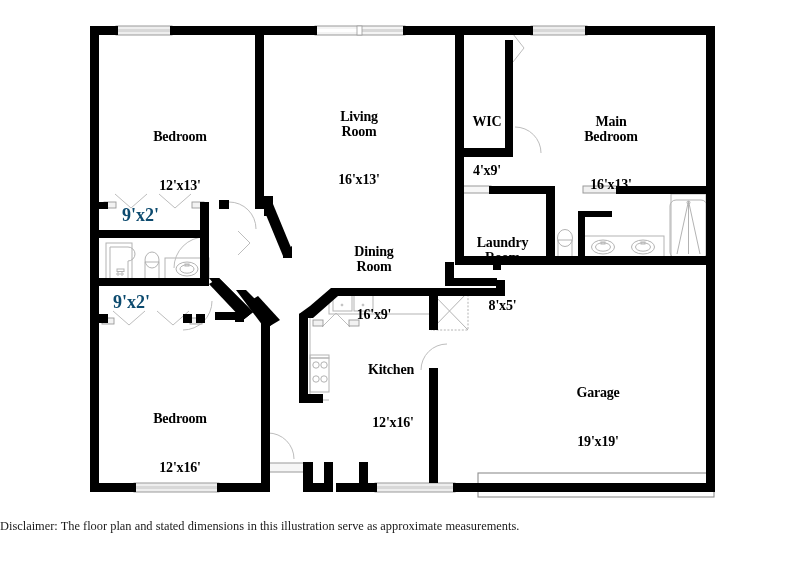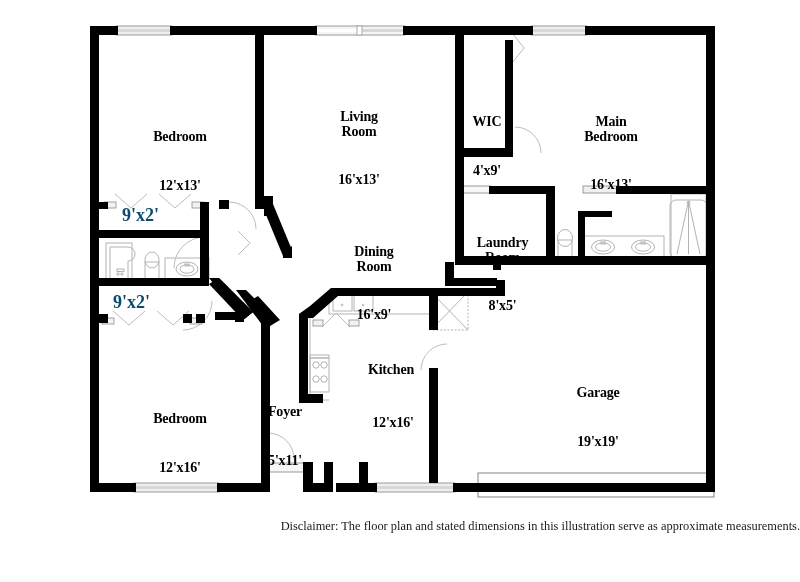--- a/index.html
+++ b/index.html
@@ -46,21 +46,21 @@
     font-size: 18px;
     color: #0c4a6e;
     text-align: left;
     white-space: pre;
   }
   #disclaimer {
     position: absolute;
     left: 0;
     top: 518px;
     width: 800px;
-    text-align: right;
+    text-align: left;
     font-family: "Liberation Serif", serif;
     font-size: 12.4px;
     color: #1a1a1a;
     line-height: 1.42;
   }
   #disclaimer span { display: block; }
 </style>
 </head>
 <body>
 
@@ -328,24 +328,20 @@
     <span class="rl-name">Laundry
 Room</span>
     <span class="rl-dim">8'x5'</span>
   </div>
 
   <div class="room-label" style="left:130px; top:378px; width:100px;">
     <span class="rl-name">Bedroom</span>
     <span class="rl-dim">12'x16'</span>
   </div>
 
-  <div class="room-label" style="left:243px; top:371px; width:84px;">
-    <span class="rl-name">Foyer</span>
-    <span class="rl-dim">5'x11'</span>
-  </div>
 
   <div class="room-label" style="left:346px; top:329px; width:90px;">
     <span class="rl-name">Kitchen</span>
   </div>
 
   <div class="room-label" style="left:348px; top:382px; width:90px;">
     <span class="rl-dim">12'x16'</span>
   </div>
 
 

